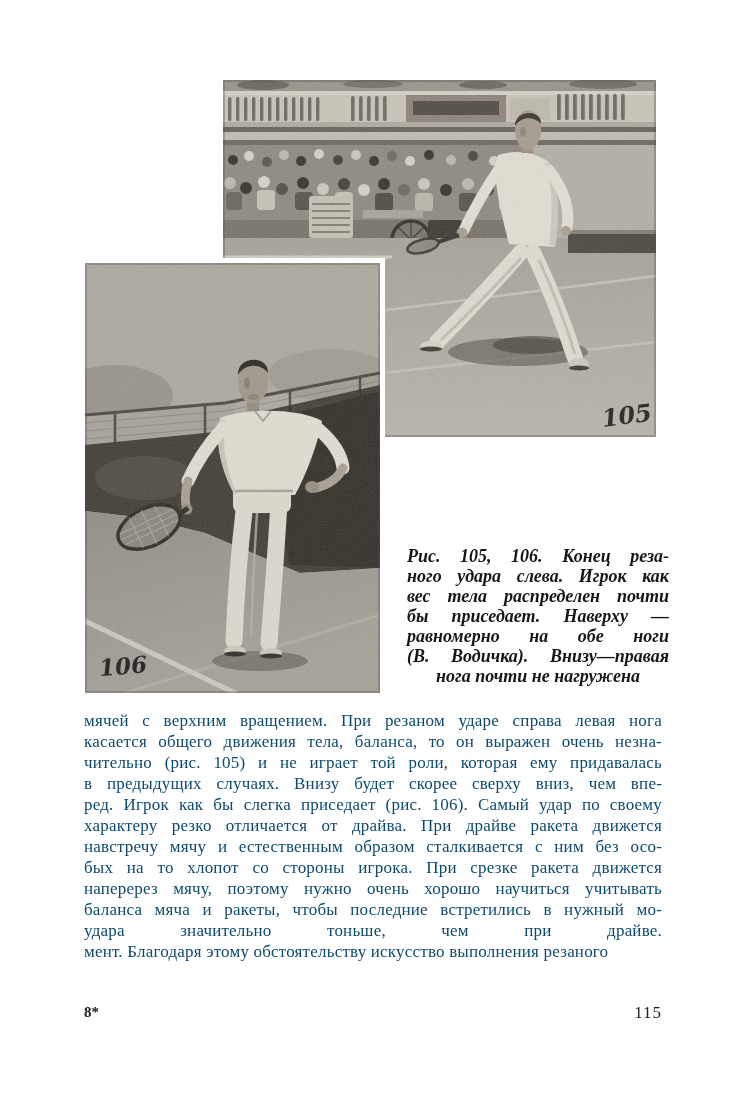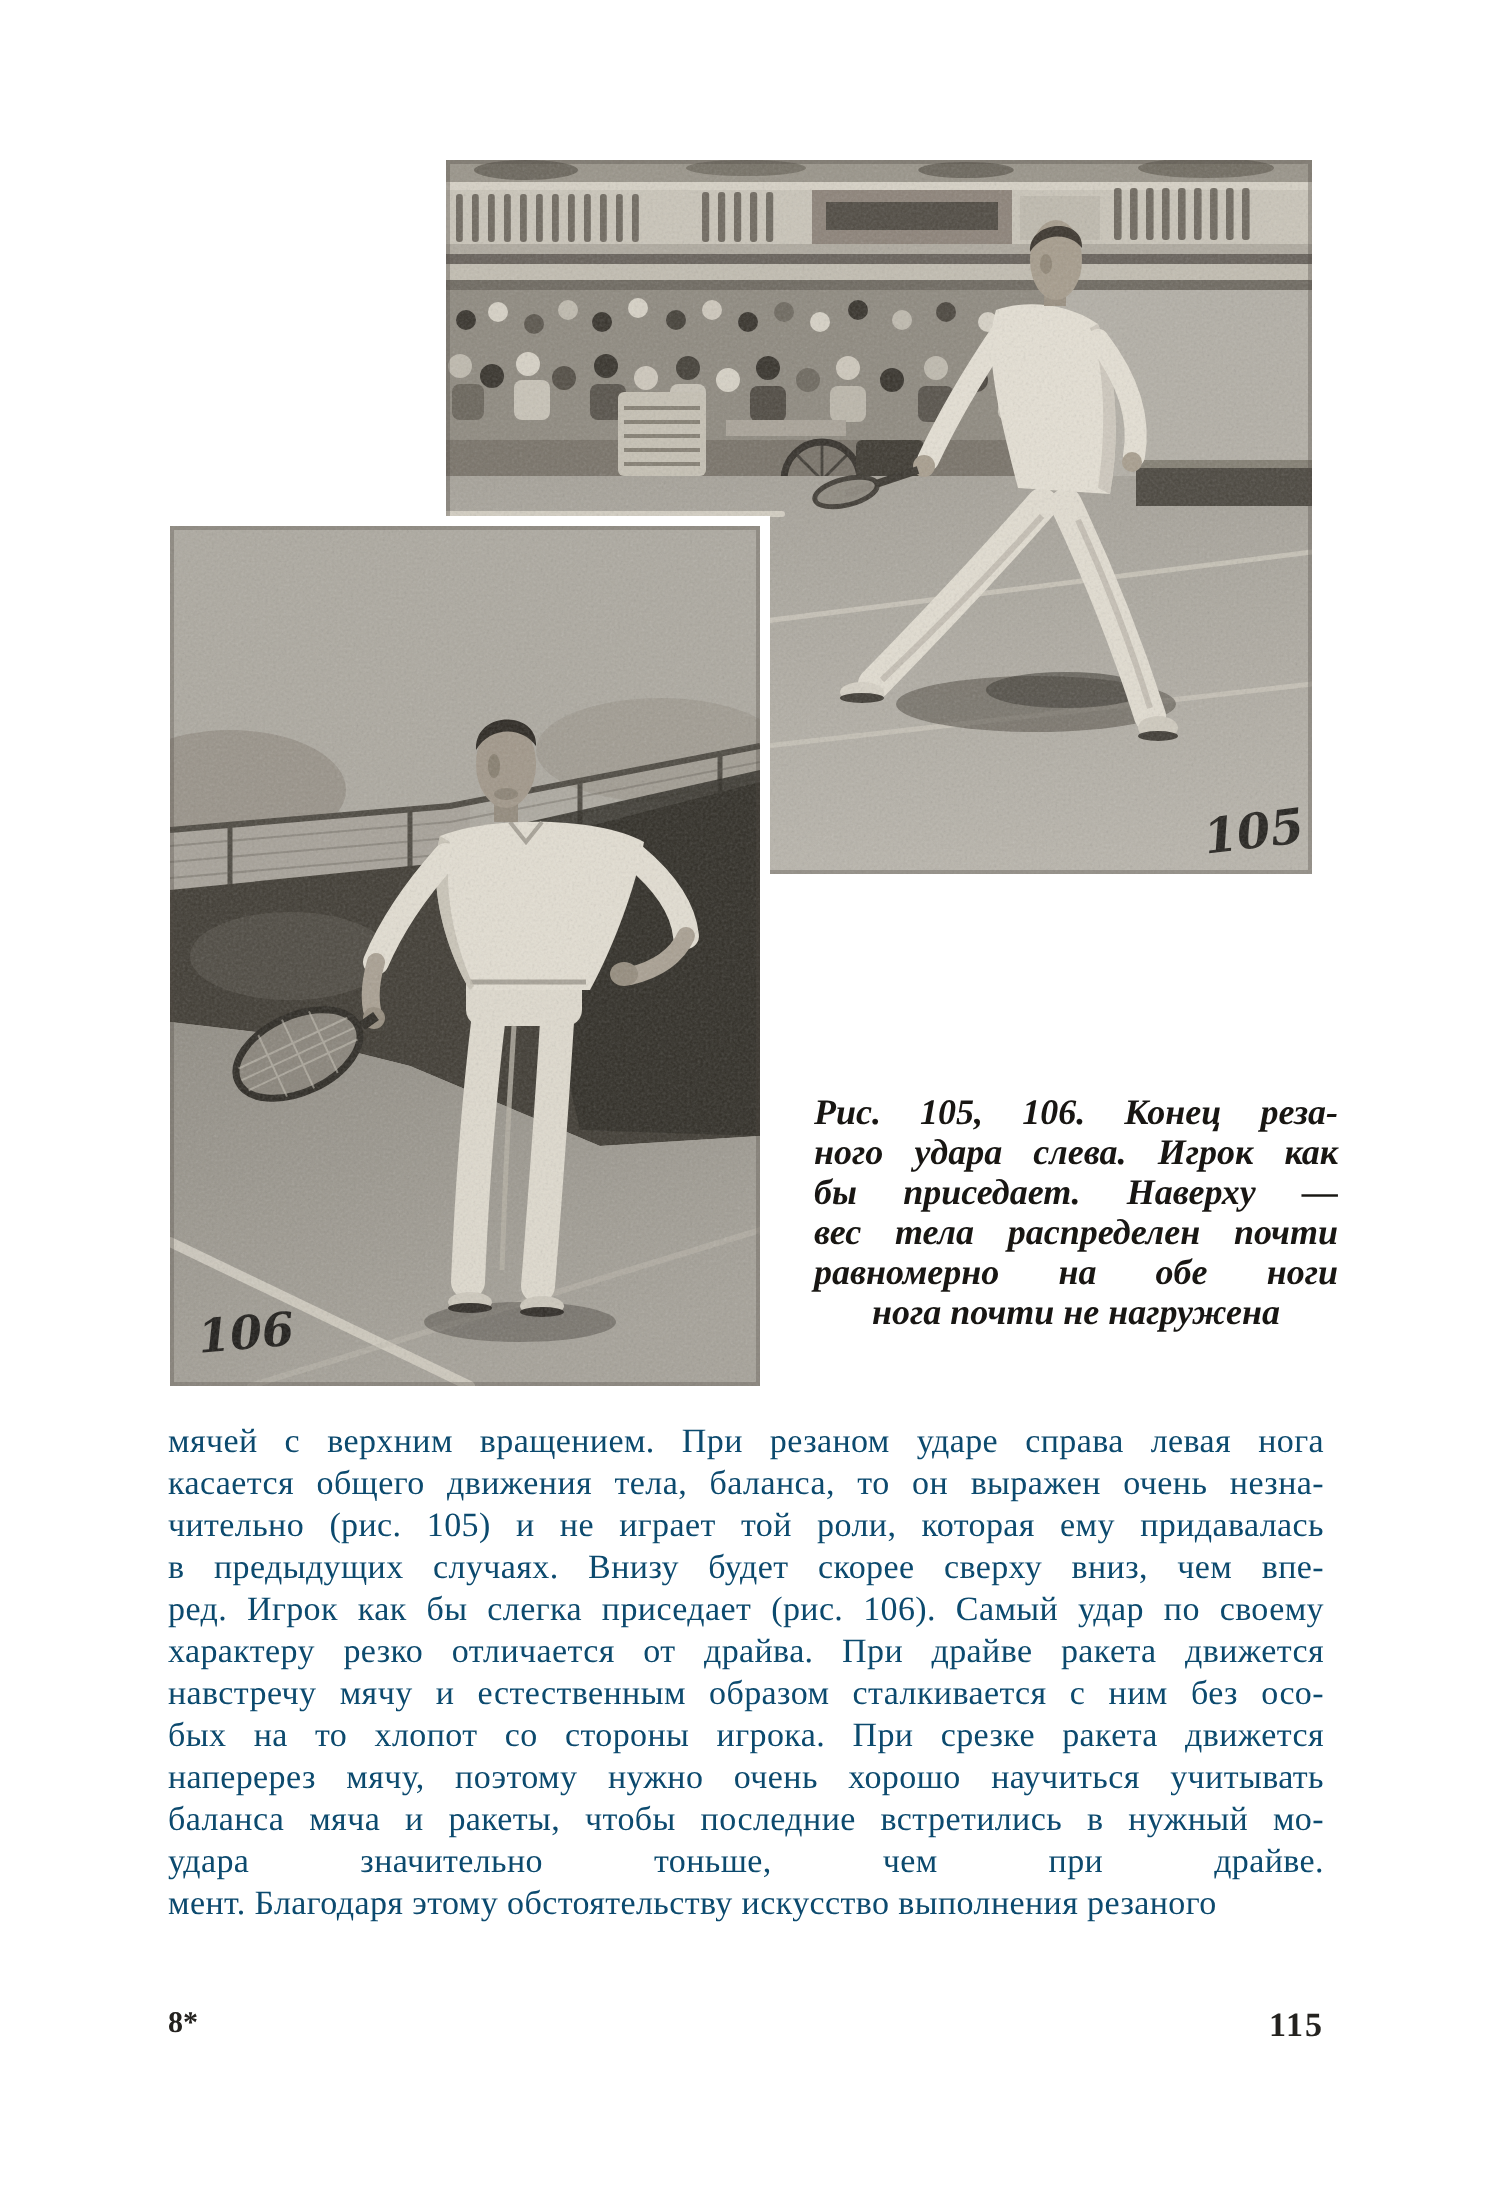--- a/index.html
+++ b/index.html
@@ -31,21 +31,21 @@
     font-size:17px;line-height:21px;letter-spacing:0.2px;color:#0c4a6e;
   }
   .body-line{text-align:justify;text-align-last:justify;}
   .body-line:last-child{text-align-last:left;}
   
   .footer-left{
     position:absolute;left:84px;top:1004px;font-size:15px;font-weight:bold;
     color:#24221f;z-index:3;
   }
   .footer-right{
-    position:absolute;right:86px;top:1003px;font-size:17px;font-weight:bold;
+    position:absolute;right:86px;top:1003px;font-size:17px;font-weight:normal;
     letter-spacing:1px;color:#24221f;z-index:3;
   }
 </style>
 </head>
 <body>
 
 <div class="page">
 
   <figure class="photo-top" style="margin:0">
     <svg viewBox="0 0 433 357" preserveAspectRatio="none">
@@ -323,23 +323,24 @@
 
       <rect x="0" y="0" width="295" height="430" filter="url(#grain2)" opacity="0.28" style="mix-blend-mode:multiply"></rect>
       <rect x="0" y="0" width="295" height="430" filter="url(#grain2)" opacity="0.2" style="mix-blend-mode:screen"></rect>
       <rect x="1" y="1" width="293" height="428" fill="none" stroke="#4e4a43" stroke-width="2" opacity="0.3"></rect>
     </svg>
   </figure>
 
   <div class="caption">
       <div class="caption-line">Рис. 105, 106. Конец реза-</div>
       <div class="caption-line">ного удара слева. Игрок как</div>
+      <div class="caption-line">вес тела распределен почти</div>
       <div class="caption-line">бы приседает. Наверху —</div>
-      <div class="caption-line">вес тела распределен почти</div>
       <div class="caption-line">равномерно на обе ноги</div>
+      <div class="caption-line">(В. Водичка). Внизу—правая</div>
       <div class="caption-line">нога почти не нагружена</div>
     </div>
 
   <div class="bodytext">
       <div class="body-line">мячей с верхним вращением. При резаном ударе справа левая нога</div>
       <div class="body-line">касается общего движения тела, баланса, то он выражен очень незна-</div>
       <div class="body-line">чительно (рис. 105) и не играет той роли, которая ему придавалась</div>
       <div class="body-line">в предыдущих случаях. Внизу будет скорее сверху вниз, чем впе-</div>
       <div class="body-line">ред. Игрок как бы слегка приседает (рис. 106). Самый удар по своему</div>
       <div class="body-line">характеру резко отличается от драйва. При драйве ракета движется</div>

